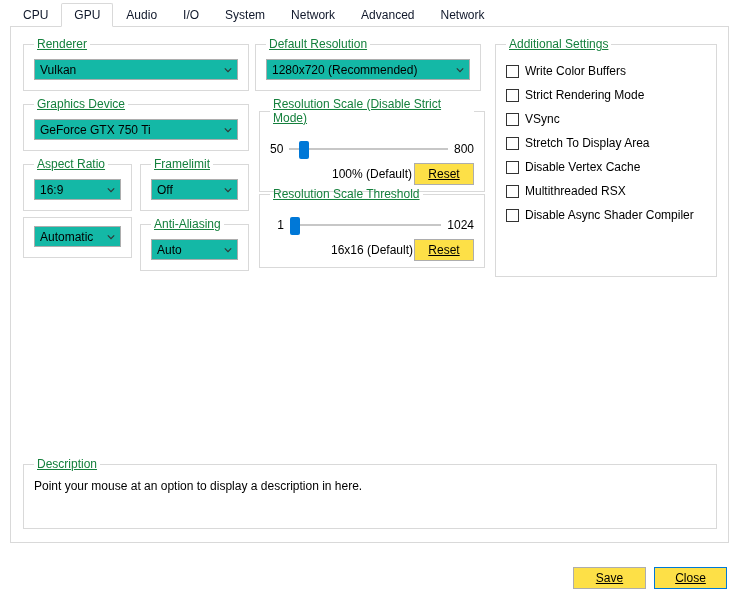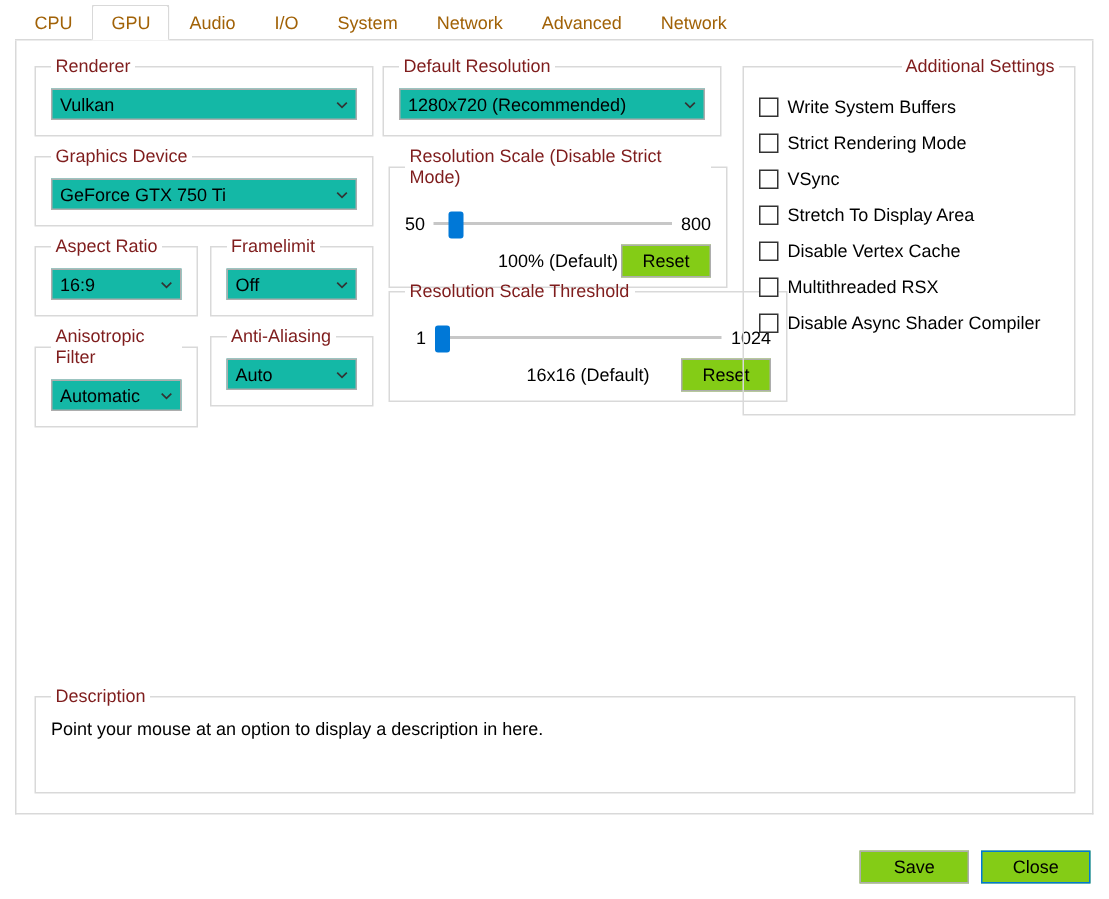--- a/index.html
+++ b/index.html
@@ -1,35 +1,35 @@
 <!DOCTYPE html>
 <html><head>
 <meta charset="utf-8">
 <style>
 * { box-sizing: border-box; margin: 0; padding: 0; font-family: "Segoe UI", Tahoma, sans-serif; font-size: 12px; }
 body { background: #fff; width: 739px; height: 599px; position: relative; overflow: hidden; }
 
 .tabbar { display: flex; margin: 3px 10px 0 10px; border-bottom: 1px solid #d9d9d9; }
-.tab { padding: 4px 12px; border: 1px solid transparent; border-bottom: none; cursor: pointer; color: #a16207; }
+.tab { padding: 4px 12px; border: 1px solid transparent; border-bottom: none; cursor: pointer; color: #0f172a; }
 .tab.active { background: #fff; border: 1px solid #d9d9d9; border-bottom: 1px solid #fff; margin-bottom: -1px; border-top-left-radius: 2px; border-top-right-radius: 2px; }
 
 .panel { border: 1px solid #d9d9d9; margin: 0 10px; height: 516px; position: relative; border-top: none; padding: 10px 12px; }
 
 fieldset.group { border: 1px solid #d9d9d9; padding: 8px 10px 10px 10px; position: absolute; }
-fieldset.group > legend { padding: 0 3px; color: #7f1d1d; }
+fieldset.group > legend { padding: 0 3px; color: #15803d; text-decoration: underline; }
 
 .select { width: 100%; height: 21px; border: 1px solid #adadad; background: #14b8a6; display: flex; align-items: center; padding: 0 5px; justify-content: space-between; cursor: pointer; }
 .select .chev svg { width: 8px; height: 8px; }
 
 .slider-row { display: flex; align-items: center; gap: 6px; margin-top: 6px; }
 .slider { flex: 1; height: 20px; position: relative; }
 .slider .track { position: absolute; left: 0; right: 0; top: 9px; height: 2px; background: #c7c7c7; }
 .slider .thumb { position: absolute; top: 2px; width: 10px; height: 18px; background: #0078d7; border-radius: 2px; }
 
-.button { height: 22px; border: 1px solid #adadad; background: #84cc16; display: inline-flex; align-items: center; justify-content: center; cursor: pointer; }
+.button { height: 22px; border: 1px solid #adadad; background: #fde047; display: inline-flex; align-items: center; justify-content: center; cursor: pointer; text-decoration: underline; }
 .button.primary { border-color: #0078d7; }
 
 .checkrow { display: flex; align-items: center; gap: 6px; height: 24px; cursor: pointer; }
 .check { width: 13px; height: 13px; border: 1px solid #333; background: #fff; flex-shrink: 0; }
 
 .bottom-buttons { position: absolute; right: 12px; bottom: 10px; display: flex; gap: 8px; align-items: flex-end; }
 .bottom-buttons .button { width: 73px; }
 
 .status-row { display: flex; align-items: center; justify-content: flex-start; gap: 10px; margin-top: 8px; position: relative; }
 .status-row .reset { width: 60px; position: absolute; right: 0; }
@@ -85,21 +85,20 @@
     <legend>Framelimit</legend>
     <div class="select">
       <span>Off</span>
       <span class="chev"><svg viewBox="0 0 10 10">
             <path d="M1 3 L5 7 L9 3" fill="none" stroke="#333" stroke-width="1.4"></path>
           </svg></span>
     </div>
   </fieldset>
 
   <fieldset class="group" style="left:12px; top:190px; width:109px;">
-    <legend>Anisotropic Filter</legend>
     <div class="select">
       <span>Automatic</span>
       <span class="chev"><svg viewBox="0 0 10 10">
             <path d="M1 3 L5 7 L9 3" fill="none" stroke="#333" stroke-width="1.4"></path>
           </svg></span>
     </div>
   </fieldset>
 
   <fieldset class="group" style="left:129px; top:190px; width:109px;">
     <legend>Anti-Aliasing</legend>
@@ -130,41 +129,41 @@
         <div class="thumb" style="left:10px;"></div>
       </div>
       <span>800</span>
     </div>
     <div class="status-row">
       <span class="status">100% (Default)</span>
       <div class="button reset">Reset</div>
     </div>
   </fieldset>
 
-  <fieldset class="group" style="left:248px; top:160px; width:266px;">
+  <fieldset class="group" style="left:248px; top:160px; width:226px;">
     <legend>Resolution Scale Threshold</legend>
     <div class="slider-row">
       <span style="width:14px;text-align:right">1</span>
       <div class="slider">
         <div class="track"></div>
         <div class="thumb" style="left:0px;"></div>
       </div>
       <span>1024</span>
     </div>
     <div class="status-row">
       <span class="status">16x16 (Default)</span>
       <div class="button reset">Reset</div>
     </div>
   </fieldset>
 
-  <fieldset class="group" style="left:484px; top:10px; width:222px; height:240px;text-align:right;">
+  <fieldset class="group" style="left:484px; top:10px; width:222px; height:240px;">
     <legend>Additional Settings</legend>
     <div class="checkrow">
         <div class="check"></div>
-        <span>Write System Buffers</span>
+        <span>Write Color Buffers</span>
       </div>
     <div class="checkrow">
         <div class="check"></div>
         <span>Strict Rendering Mode</span>
       </div>
     <div class="checkrow">
         <div class="check"></div>
         <span>VSync</span>
       </div>
     <div class="checkrow">

